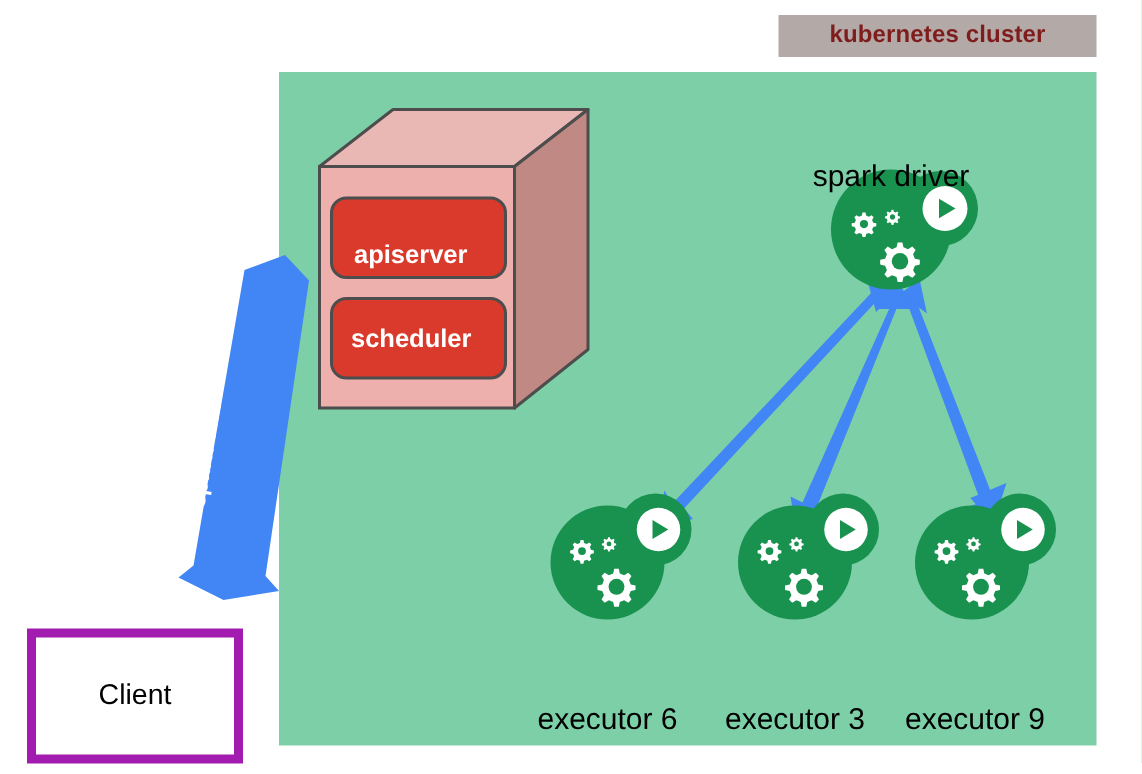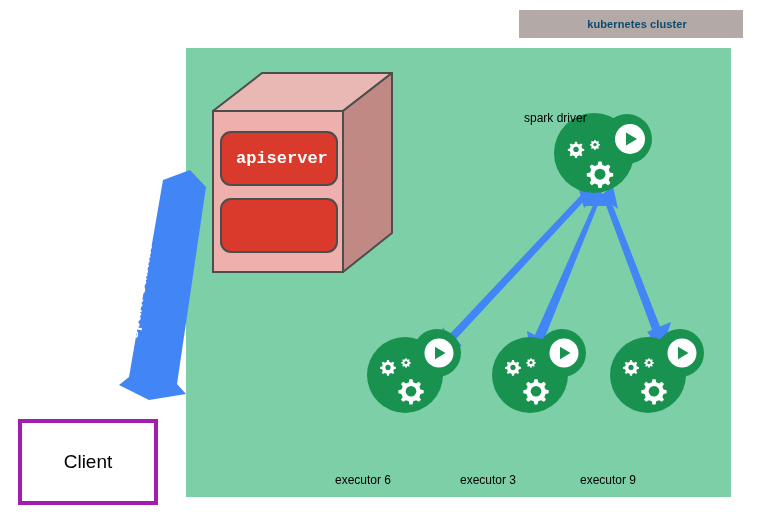--- a/index.html
+++ b/index.html
@@ -33,61 +33,61 @@
     background: #7dcfa8;
   }
 
   .cluster-tag {
     position: absolute;
     left: 519px;
     top: 10px;
     width: 212px;
     height: 28px;
     background: #b3a9a7;
-    color: #0c4a6e;
-    font-size: 11px;
+    color: #7f1d1d;
+    font-size: 16px;
     font-weight: bold;
     display: flex;
     align-items: center;
     justify-content: center;
     letter-spacing: .1px;
-    padding-left: 12px;
   }
 
   
   .client-box {
     position: absolute;
     left: 18px;
     top: 419px;
     width: 132px;
     height: 78px;
     background: #ffffff;
-    border: 4px solid #a21caf;
+    border: 6px solid #a21caf;
     display: flex;
     align-items: center;
     justify-content: center;
     color: #000000;
     font-size: 19px;
   }
 
   
   .layer {
     position: absolute;
     left: 0; top: 0;
     width: 761px;
     height: 516px;
     overflow: visible;
     pointer-events: none;
   }
 
   
   .node-label {
     position: absolute;
+    text-align: center;
     color: #000000;
-    font-size: 12px;
+    font-size: 20px;
     line-height: 21px;
     white-space: pre;
   }
 
   .submit-label {
     position: absolute;
     color: #ffffff;
     font-size: 15px;
     font-weight: bold;
     white-space: nowrap;
@@ -318,21 +318,22 @@
           <circle cx="0" cy="-0.8" r="5.3" fill="#18924e"></circle>
         </g>
       </g>
       <g>
         <circle cx="682" cy="353" r="14.5" fill="#ffffff"></circle>
         <polygon points="678,346.7 678,359.3 688.5,353" fill="#18924e"></polygon>
       </g>
     </g>
   </svg>
 
-  <div class="box-label" style="left:236px; top:149px;font-family:Liberation Mono, monospace;">apiserver</div>
+  <div class="box-label" style="left:236px; top:160px;">apiserver</div>
+  <div class="box-label" style="left:234px; top:216px;">scheduler</div>
 
   <div class="node-label" style="left:524px; top:66px; width:140px;">
     <div>spark driver</div>
   </div>
 
   <div class="node-label" style="left:335px; top:428px; width:140px;">
     <div>executor 6</div>
     
   </div>
 

